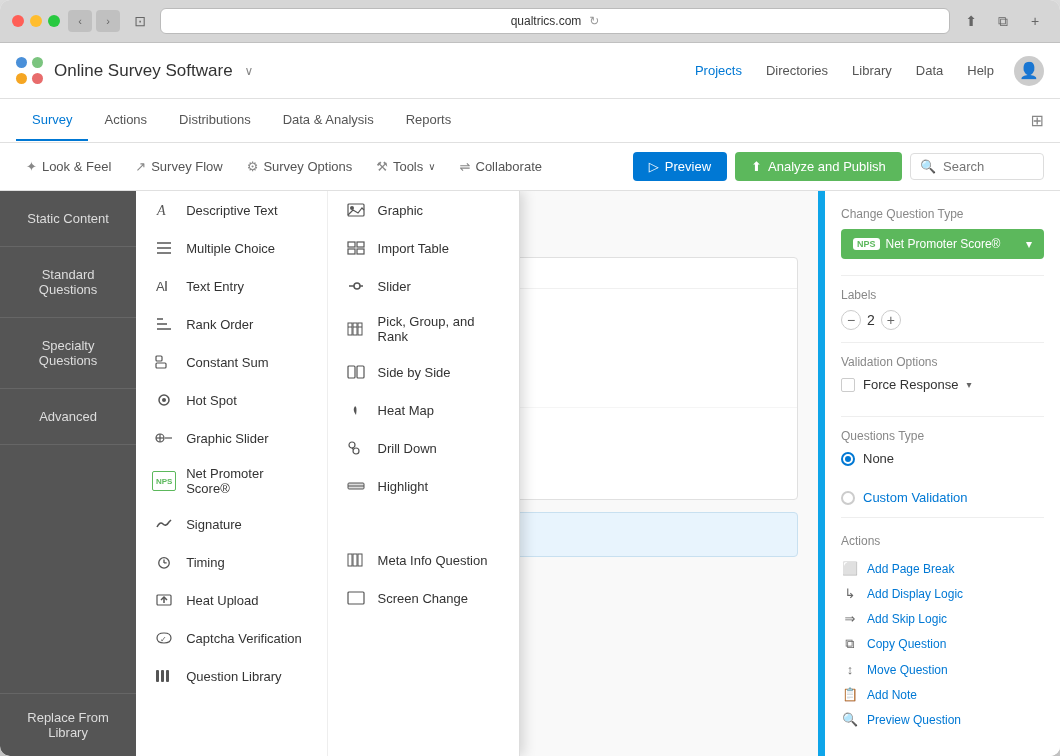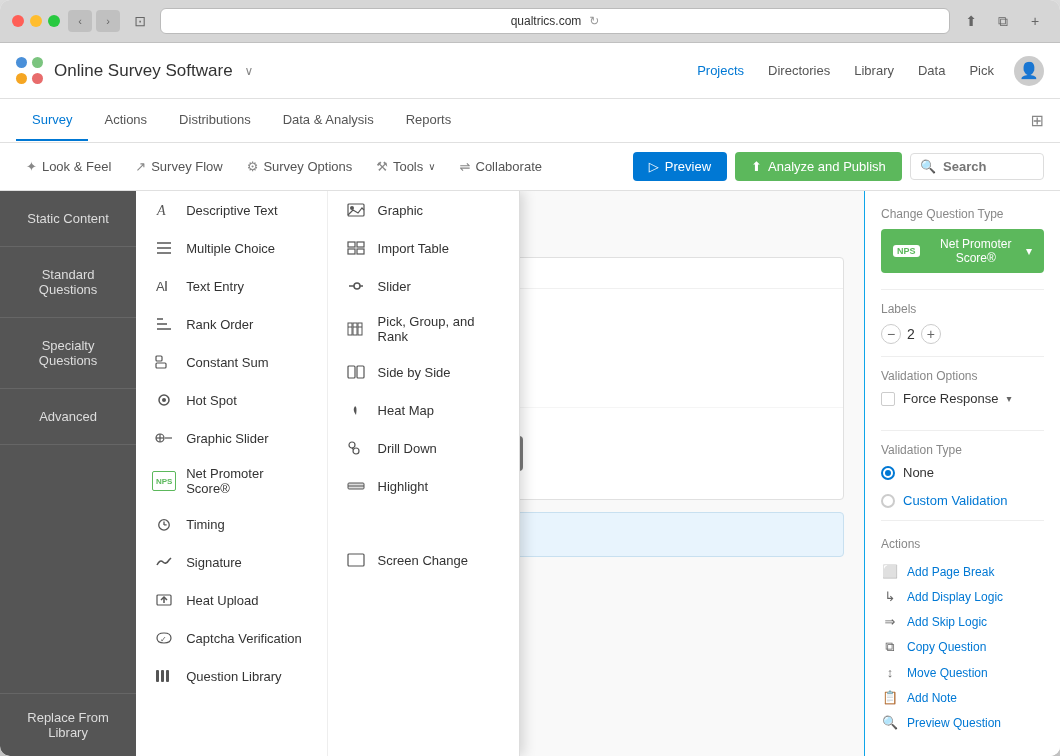--- a/index.html
+++ b/index.html
@@ -105,21 +105,21 @@
     .btn-analyze {
       display: flex; align-items: center; gap: 6px;
       padding: 7px 16px; background: #5cb85c; color: white;
       border: none; border-radius: 4px; font-size: 13px; cursor: pointer;
     }
     .search-box {
       display: flex; align-items: center;
       border: 1px solid #ddd; border-radius: 4px; padding: 5px 10px; gap: 6px; background: white;
     }
     .search-icon-sm { font-size: 13px; color: #999; }
-    .search-input { border: none; outline: none; font-size: 13px; color: #6d28d9; width: 90px; background: transparent; font-weight: bold; }
+    .search-input { border: none; outline: none; font-size: 13px; color: #6d28d9; width: 90px; background: transparent; }
 
     
     .main-area {
       flex: 1;
       display: flex;
       overflow: hidden;
       position: relative;
     }
 
     
@@ -182,23 +182,23 @@
       display: flex; align-items: center; gap: 10px;
       padding: 9px 16px; font-size: 13px; color: #333; cursor: pointer;
     }
     .qt-icon { width: 24px; height: 20px; display: flex; align-items: center; justify-content: center; flex-shrink: 0; }
     .dropdown-columns { display: grid; grid-template-columns: 1fr 1fr; height: 100%; }
     .dropdown-col { border-right: 1px solid #eee; }
     .dropdown-col:last-child { border-right: none; }
 
     
     .right-panel {
-      width: 196px;
+      width: 242px;
       background: white;
-      border-left: 1px solid #0ea5e9;
+      border-left: 7px solid #0ea5e9;
       padding: 16px;
       overflow-y: auto;
       flex-shrink: 0;
     }
     .panel-section-title { font-size: 12px; color: #888; margin-bottom: 8px; font-weight: 500; text-transform: none; }
     .change-type-btn {
       display: flex; align-items: center; justify-content: space-between;
       background: #5cb85c; color: white; border: none; border-radius: 4px;
       padding: 8px 12px; font-size: 12px; cursor: pointer; width: 100%; margin-bottom: 16px;
     }
@@ -207,21 +207,21 @@
     .section-divider { border: none; border-top: 1px solid #eee; margin: 12px 0; }
     .labels-row { display: flex; align-items: center; gap: 8px; margin-bottom: 12px; }
     .label-control { display: flex; align-items: center; gap: 6px; }
     .label-btn { width: 20px; height: 20px; border-radius: 50%; border: 1px solid #ccc; background: white; font-size: 14px; color: #666; cursor: pointer; display: flex; align-items: center; justify-content: center; line-height: 1; }
     .label-count { font-size: 14px; color: #333; }
     .validation-section { margin-bottom: 24px; }
     .validation-row { display: flex; align-items: center; gap: 8px; margin-bottom: 8px; }
     .checkbox-custom { width: 14px; height: 14px; border: 1px solid #ccc; border-radius: 2px; background: white; flex-shrink: 0; }
     .validation-label { font-size: 13px; color: #333; }
     .dropdown-caret { font-size: 10px; color: #666; }
-    .radio-group { display: flex; flex-direction: column; gap: 13px; margin-top: 6px; }
+    .radio-group { display: flex; flex-direction: column; gap: 24px; margin-top: 6px; }
     .radio-row { display: flex; align-items: center; gap: 8px; }
     .radio-custom { width: 14px; height: 14px; border-radius: 50%; border: 2px solid #0078d4; background: white; flex-shrink: 0; display: flex; align-items: center; justify-content: center; }
     .radio-custom.checked::after { content: ''; width: 6px; height: 6px; border-radius: 50%; background: #0078d4; display: block; }
     .radio-custom.unchecked { border-color: #ccc; }
     .radio-label { font-size: 13px; color: #333; }
     .custom-validation-link { font-size: 13px; color: #0078d4; cursor: pointer; }
     .actions-section { margin-top: 16px; }
     .action-item { display: flex; align-items: center; gap: 8px; padding: 5px 0; font-size: 12px; color: #0078d4; cursor: pointer; }
     .action-icon { font-size: 13px; color: #666; width: 18px; text-align: center; }
   </style>
@@ -263,21 +263,21 @@
           <div class="logo-dot ld4"></div>
         </div>
         <span class="logo-text">Online Survey Software</span>
         <span class="logo-caret">∨</span>
       </div>
       <div class="top-nav-links">
         <a class="top-nav-link active">Projects</a>
         <a class="top-nav-link">Directories</a>
         <a class="top-nav-link">Library</a>
         <a class="top-nav-link">Data</a>
-        <a class="top-nav-link">Pick</a>
+        <a class="top-nav-link">Help</a>
       </div>
       <div class="top-nav-actions">
         <div class="avatar-btn">
           <span style="font-size:16px;color:#666;">👤</span>
         </div>
       </div>
     </div>
 
     <div class="sub-nav">
       <div class="sub-nav-tabs">
@@ -479,35 +479,35 @@
                   </svg>
                 </div>
               <span>Graphic Slider</span>
             </div>
             <div class="question-type-item">
               <div class="qt-icon" style="font-size:8px;font-weight:700;color:#5cb85c;border:1px solid #5cb85c;padding:1px 2px;border-radius:2px;">NPS</div>
               <span>Net Promoter Score®</span>
             </div>
             <div class="question-type-item">
               <div class="qt-icon">
+                  <svg width="18" height="14" viewBox="0 0 18 14">
+                    <path d="M2 10 Q5 4 8 7 Q11 10 14 5 L16 3" fill="none" stroke="#555" stroke-width="1.5"></path>
+                  </svg>
+                </div>
+              <span>Signature</span>
+            </div>
+            <div class="question-type-item">
+              <div class="qt-icon">
                   <svg width="18" height="14" viewBox="0 0 18 16">
                     <circle cx="9" cy="9" r="6" fill="none" stroke="#555" stroke-width="1.5"></circle>
                     <line x1="9" y1="9" x2="9" y2="5" stroke="#555" stroke-width="1.5"></line>
                     <line x1="9" y1="9" x2="12" y2="9" stroke="#555" stroke-width="1.5"></line>
                   </svg>
                 </div>
               <span>Timing</span>
-            </div>
-            <div class="question-type-item">
-              <div class="qt-icon">
-                  <svg width="18" height="14" viewBox="0 0 18 14">
-                    <path d="M2 10 Q5 4 8 7 Q11 10 14 5 L16 3" fill="none" stroke="#555" stroke-width="1.5"></path>
-                  </svg>
-                </div>
-              <span>Signature</span>
             </div>
             <div class="question-type-item">
               <div class="qt-icon">
                   <svg width="18" height="14" viewBox="0 0 18 14">
                     <rect x="2" y="2" width="14" height="10" rx="1" fill="none" stroke="#555" stroke-width="1.2"></rect>
                     <line x1="9" y1="10" x2="9" y2="5" stroke="#555" stroke-width="1.5"></line>
                     <polyline points="6,7 9,4 12,7" fill="none" stroke="#555" stroke-width="1.5"></polyline>
                   </svg>
                 </div>
               <span>Heat Upload</span>
@@ -609,20 +609,30 @@
                     <rect x="1" y="4" width="16" height="6" rx="1" fill="#ddd" stroke="#555" stroke-width="1"></rect>
                     <line x1="1" y1="7" x2="17" y2="7" stroke="#555" stroke-width="1"></line>
                   </svg>
                 </div>
               <span>Highlight</span>
             </div>
             <div class="question-type-item" style="height:36px;"></div>
             <div class="question-type-item">
               <div class="qt-icon">
                   <svg width="18" height="14" viewBox="0 0 18 14">
+                    <rect x="1" y="1" width="4" height="12" rx="0" fill="none" stroke="#555" stroke-width="1"></rect>
+                    <rect x="6" y="1" width="4" height="12" rx="0" fill="none" stroke="#555" stroke-width="1"></rect>
+                    <rect x="11" y="1" width="4" height="12" rx="0" fill="none" stroke="#555" stroke-width="1"></rect>
+                  </svg>
+                </div>
+              <span>Meta Info Question</span>
+            </div>
+            <div class="question-type-item">
+              <div class="qt-icon">
+                  <svg width="18" height="14" viewBox="0 0 18 14">
                     <rect x="1" y="1" width="16" height="12" rx="1" fill="none" stroke="#555" stroke-width="1.2"></rect>
                   </svg>
                 </div>
               <span>Screen Change</span>
             </div>
           </div>
         </div>
       </div>
 
       <div class="right-panel">
@@ -652,21 +662,21 @@
           <div class="panel-section-title">Validation Options</div>
           <div class="validation-row">
             <div class="checkbox-custom"></div>
             <span class="validation-label">Force Response</span>
             <span class="dropdown-caret">▾</span>
           </div>
         </div>
 
         <hr class="section-divider">
 
-        <div class="panel-section-title">Validation Type</div>
+        <div class="panel-section-title">Questions Type</div>
         <div class="radio-group">
           <div class="radio-row">
             <div class="radio-custom checked"></div>
             <span class="radio-label">None</span>
           </div>
           <div class="radio-row">
             <div class="radio-custom unchecked"></div>
             <span class="custom-validation-link">Custom Validation</span>
           </div>
         </div>

